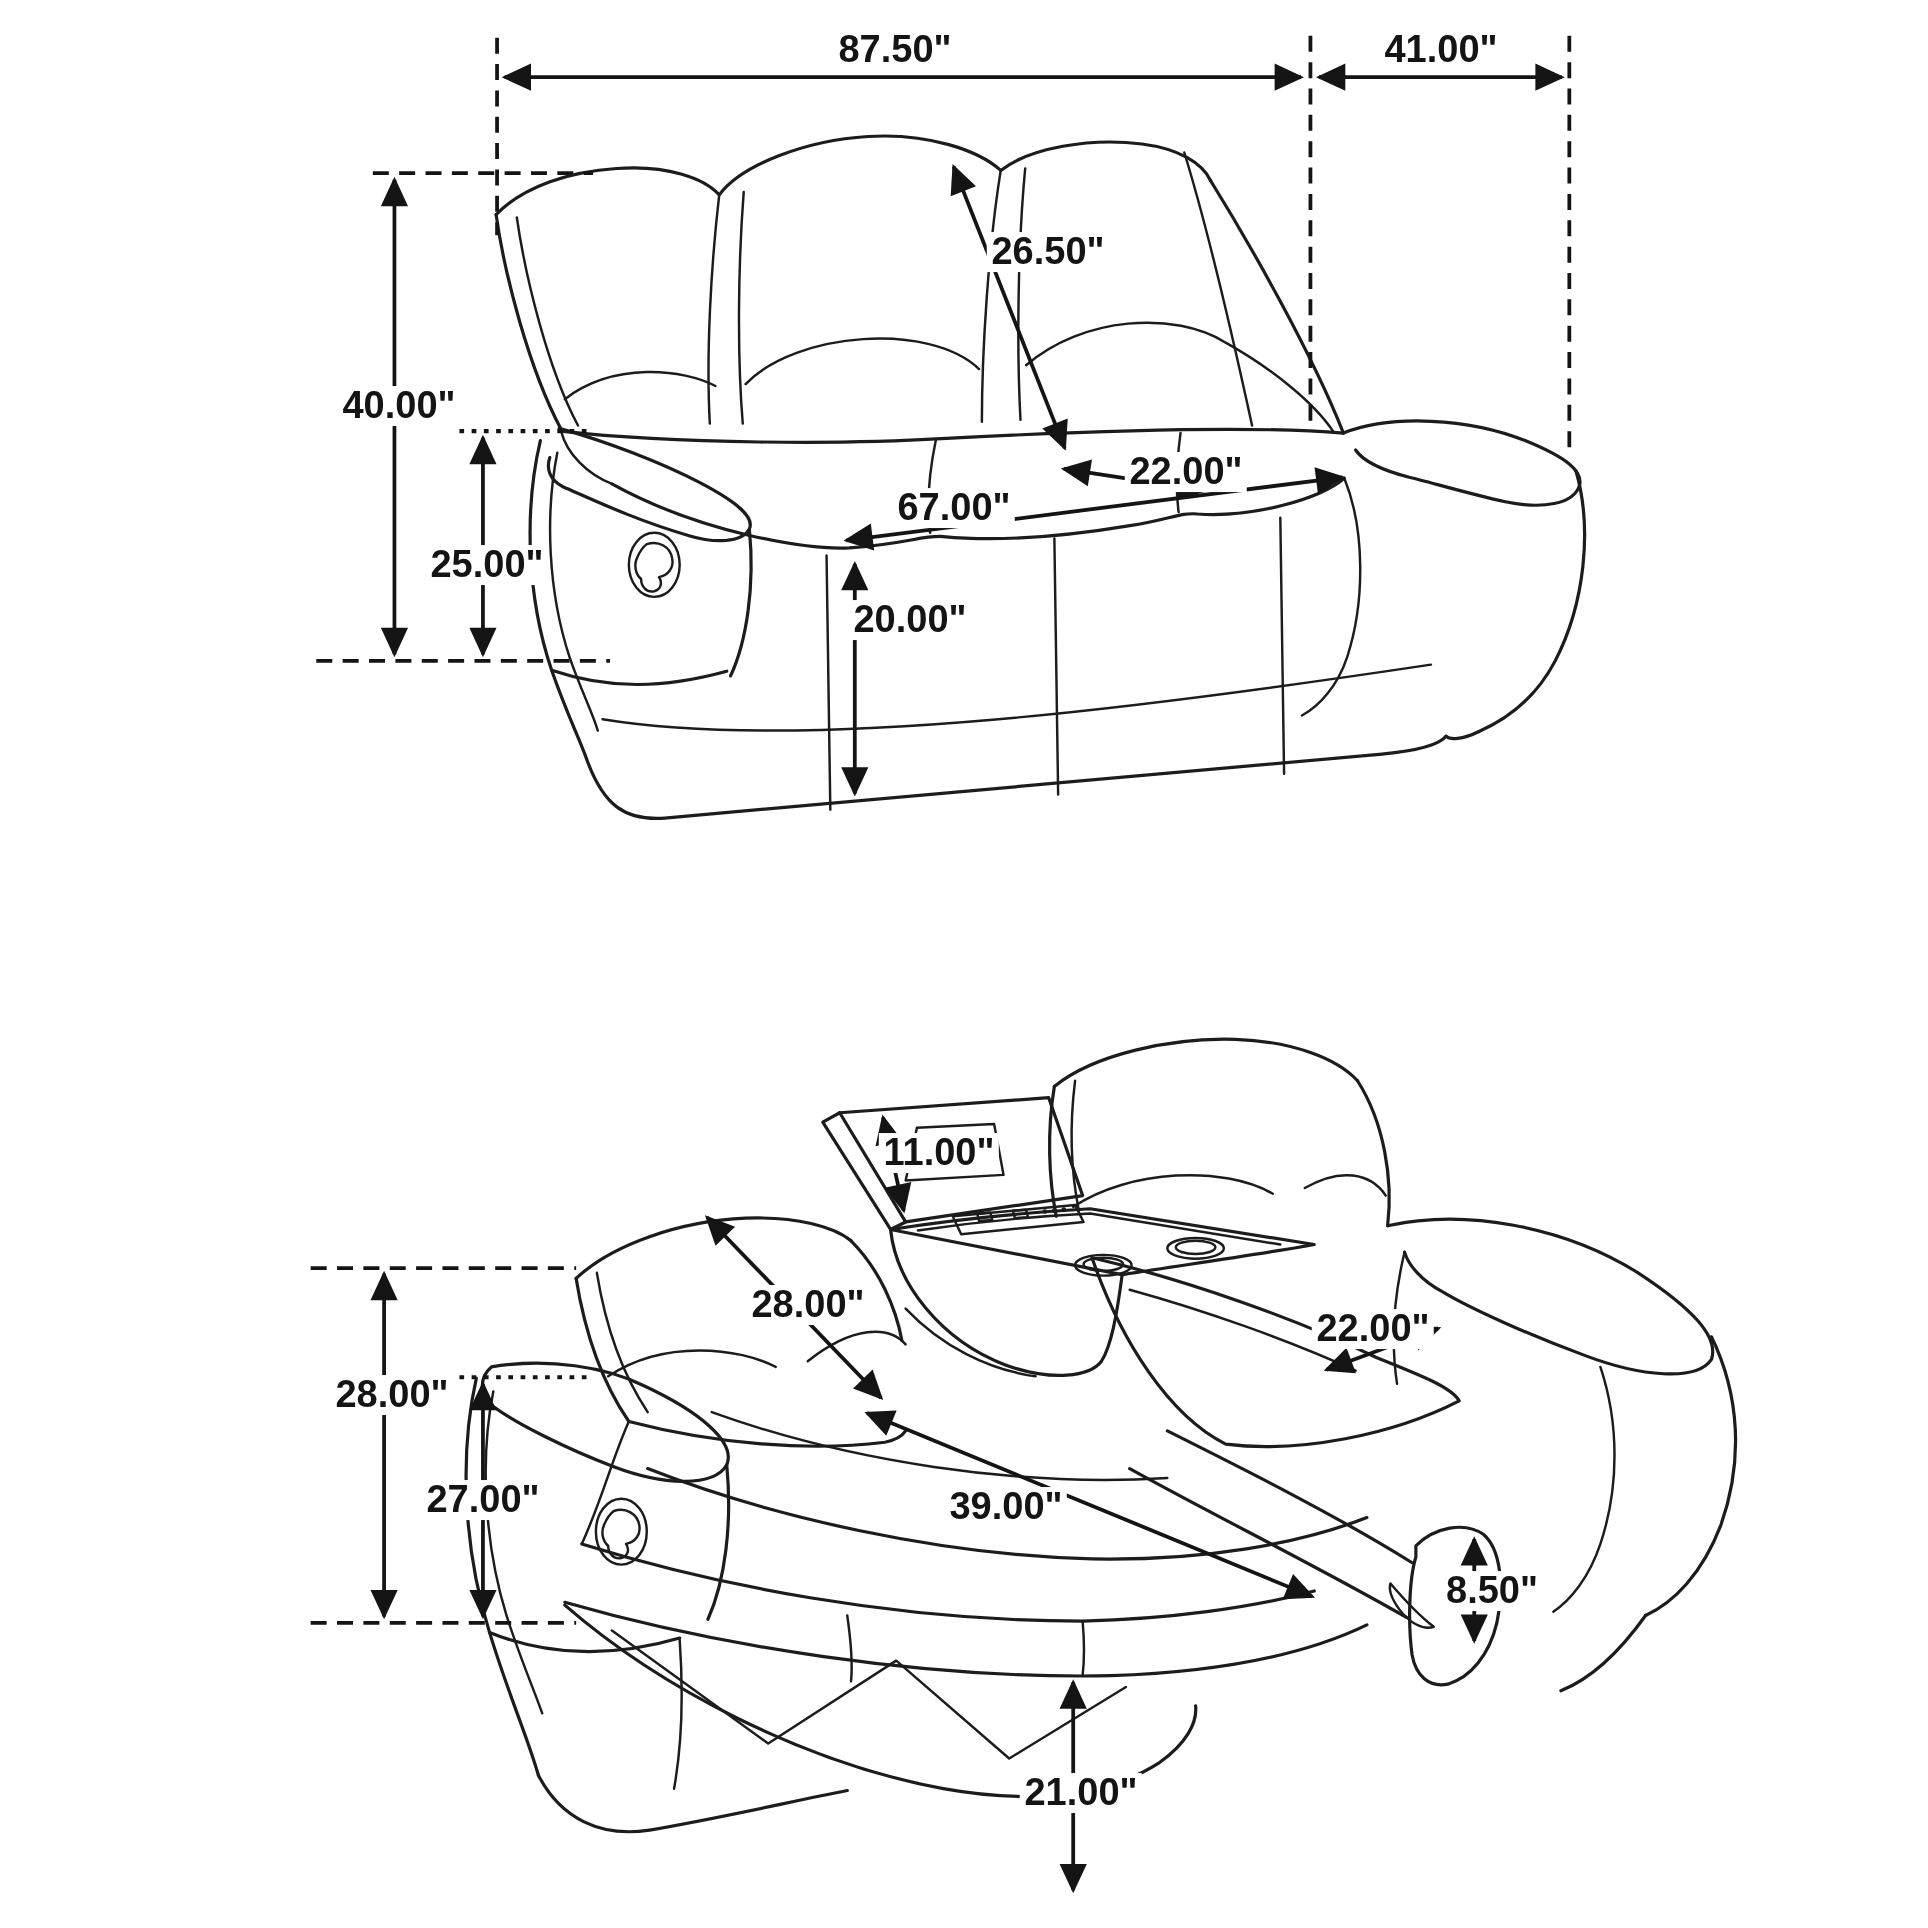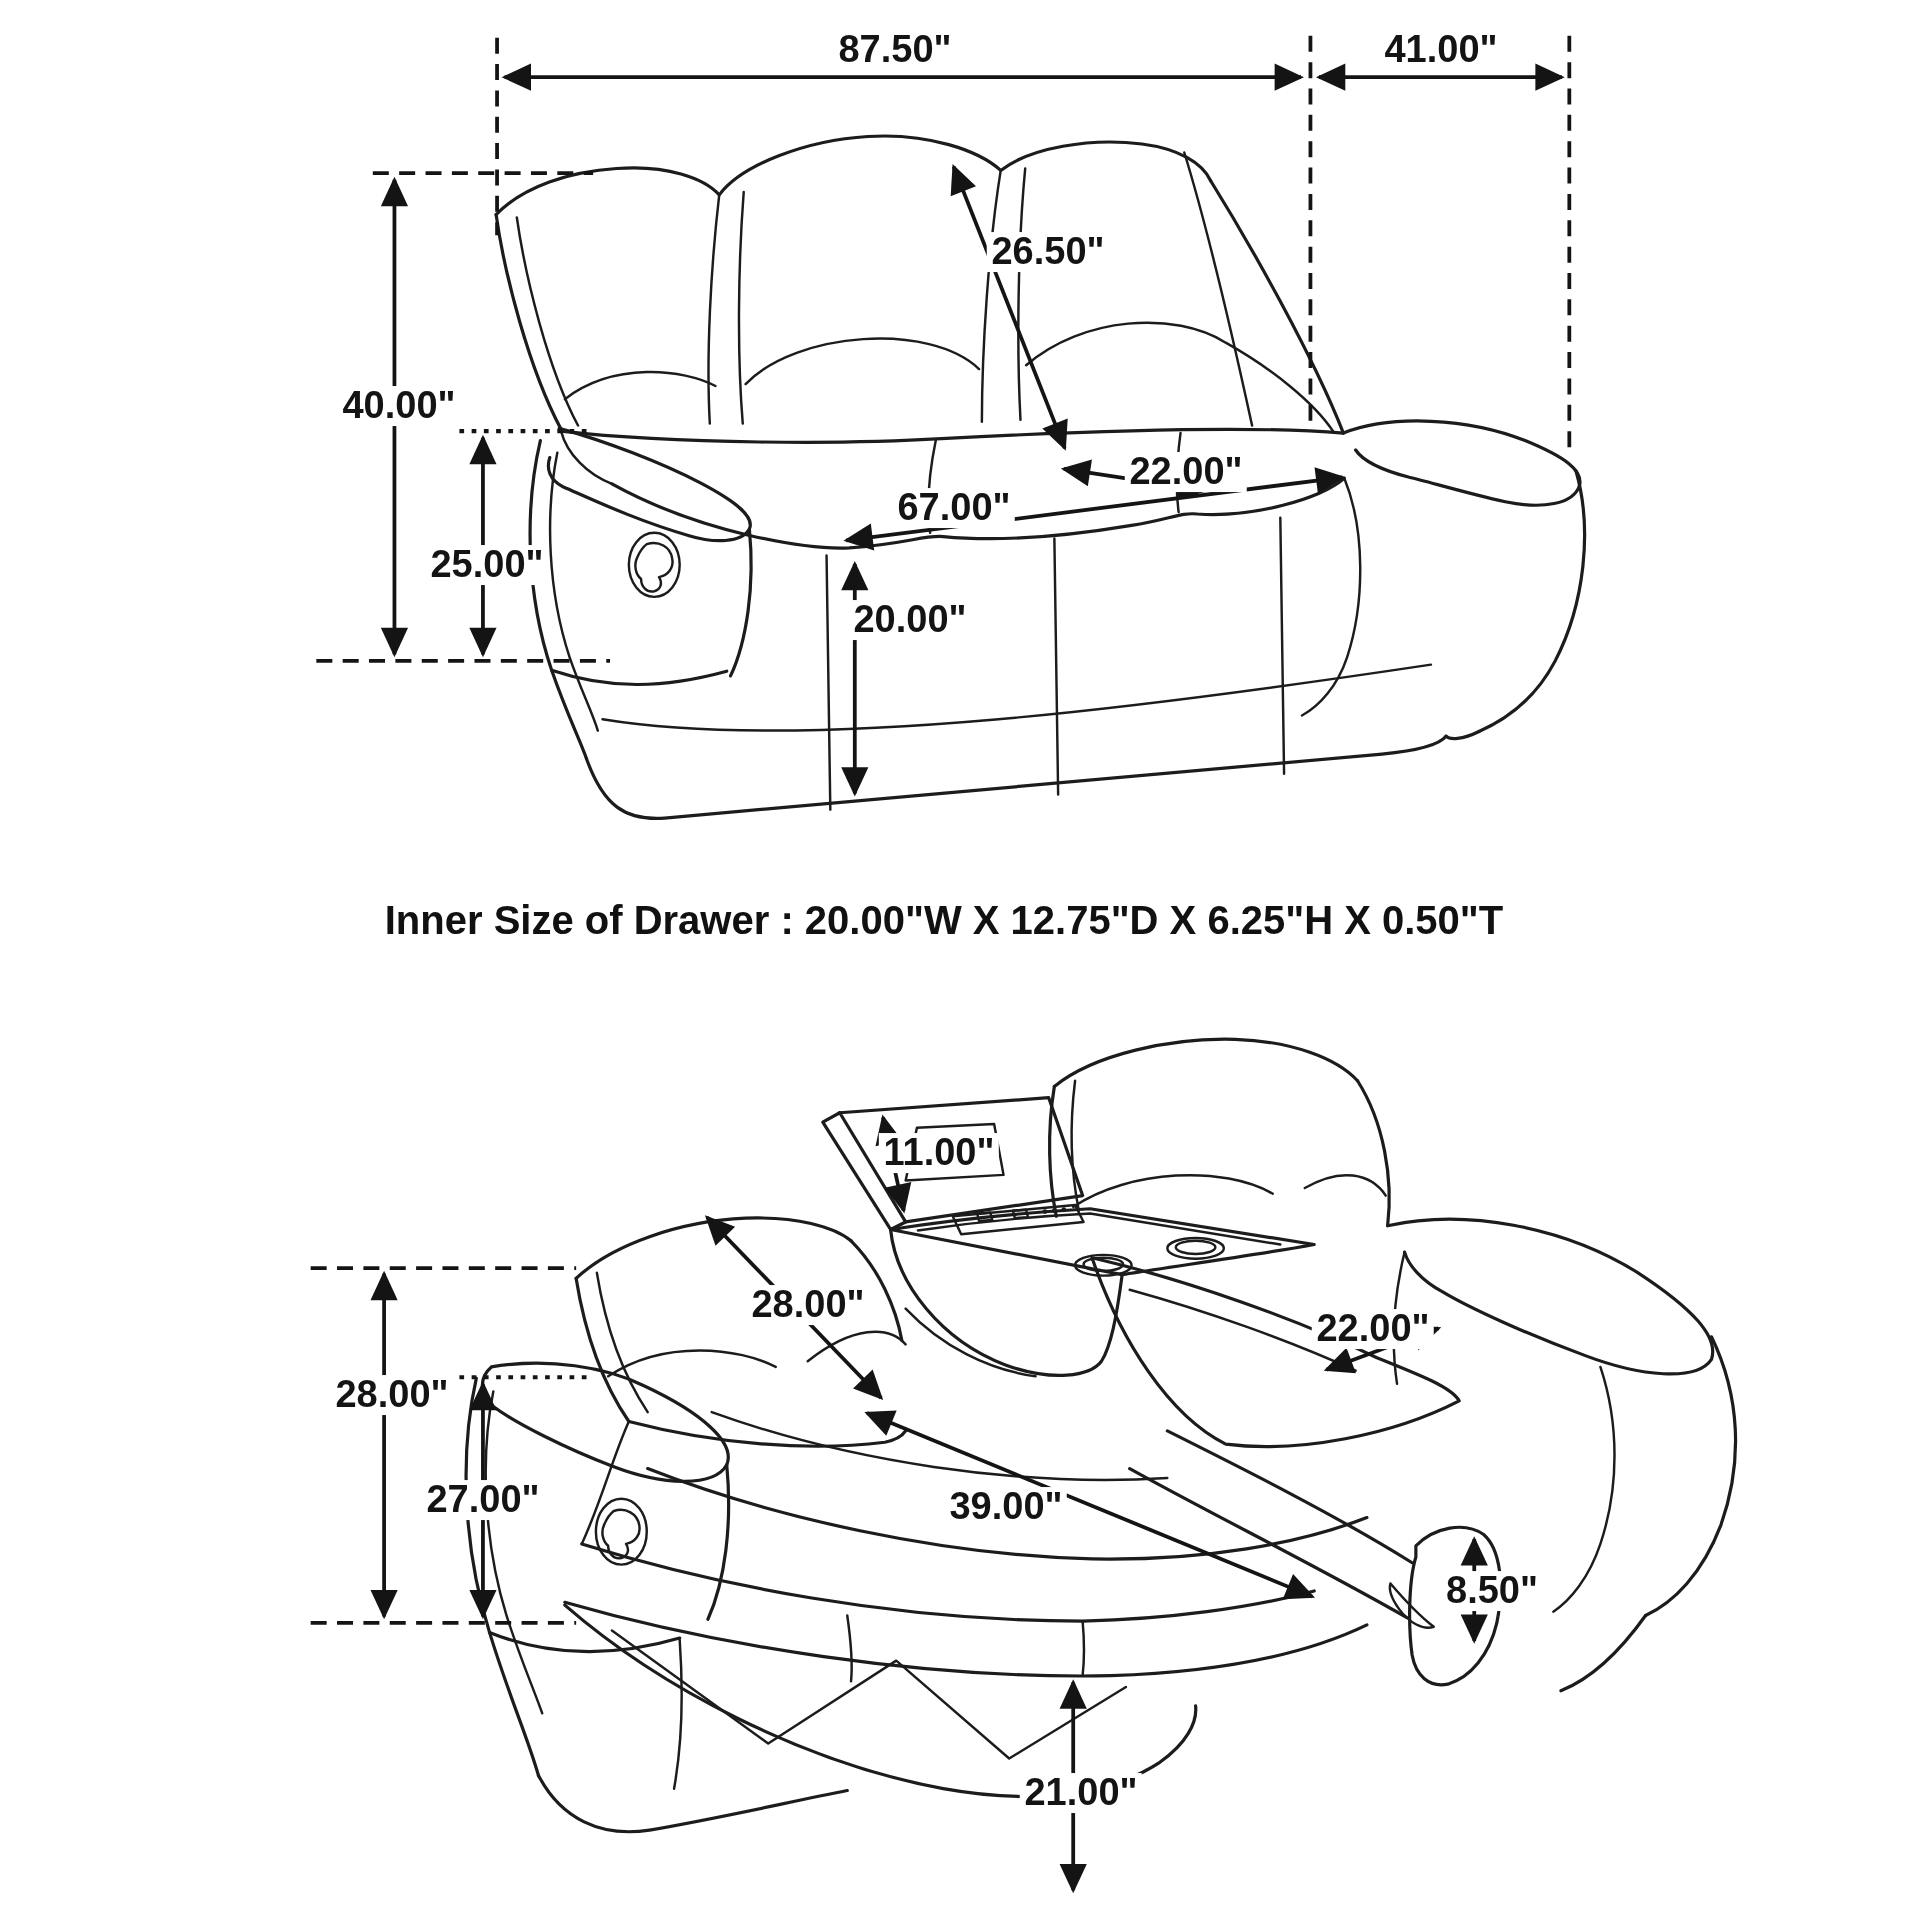--- a/index.html
+++ b/index.html
@@ -190,21 +190,20 @@
 
   <div class="dim-label" style="left:895px;top:50px;">87.50"</div>
   <div class="dim-label" style="left:1441px;top:50px;">41.00"</div>
   <div class="dim-label" style="left:399px;top:406px;">40.00"</div>
   <div class="dim-label" style="left:487px;top:565px;">25.00"</div>
   <div class="dim-label" style="left:1048px;top:252px;">26.50"</div>
   <div class="dim-label" style="left:1186px;top:472px;">22.00"</div>
   <div class="dim-label" style="left:954px;top:508px;">67.00"</div>
   <div class="dim-label" style="left:910px;top:620px;">20.00"</div>
 
-  <div class="note-title" style="left:944px;top:920px;">Inner Size of Drawer : 20.00"W X 12.75"D X 6.25"H X 0.50"T</div>
 
   <div class="dim-label" style="left:939px;top:1153px;">11.00"</div>
   <div class="dim-label" style="left:808px;top:1305px;">28.00"</div>
   <div class="dim-label" style="left:392px;top:1395px;">28.00"</div>
   <div class="dim-label" style="left:483px;top:1500px;">27.00"</div>
   <div class="dim-label" style="left:1373px;top:1329px;">22.00"</div>
   <div class="dim-label" style="left:1006px;top:1507px;">39.00"</div>
   <div class="dim-label" style="left:1492px;top:1591px;">8.50"</div>
   <div class="dim-label" style="left:1081px;top:1793px;">21.00"</div>
 

